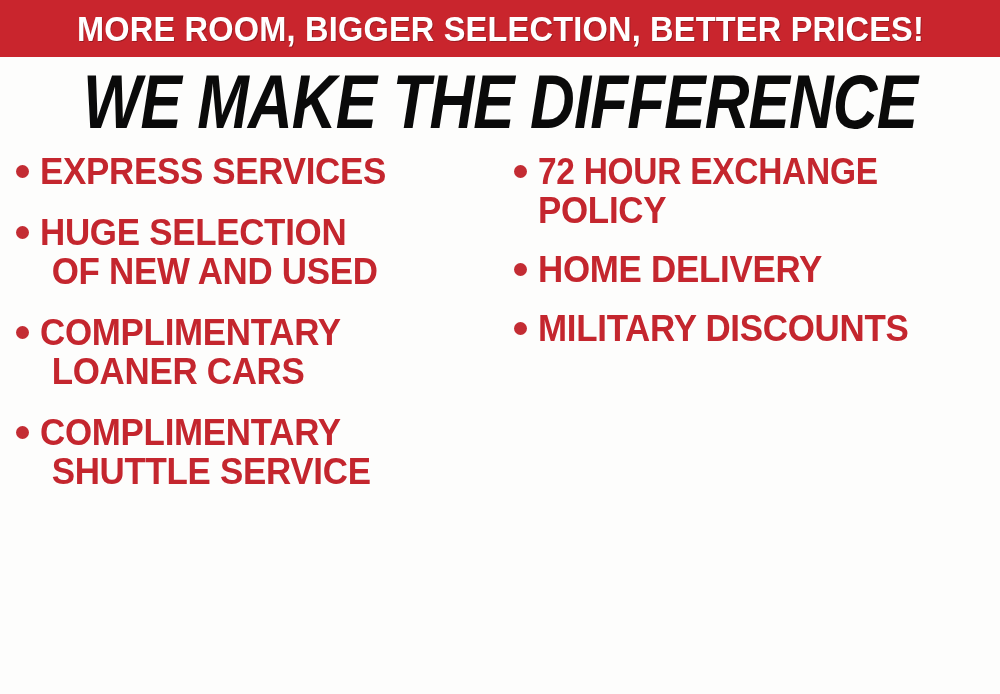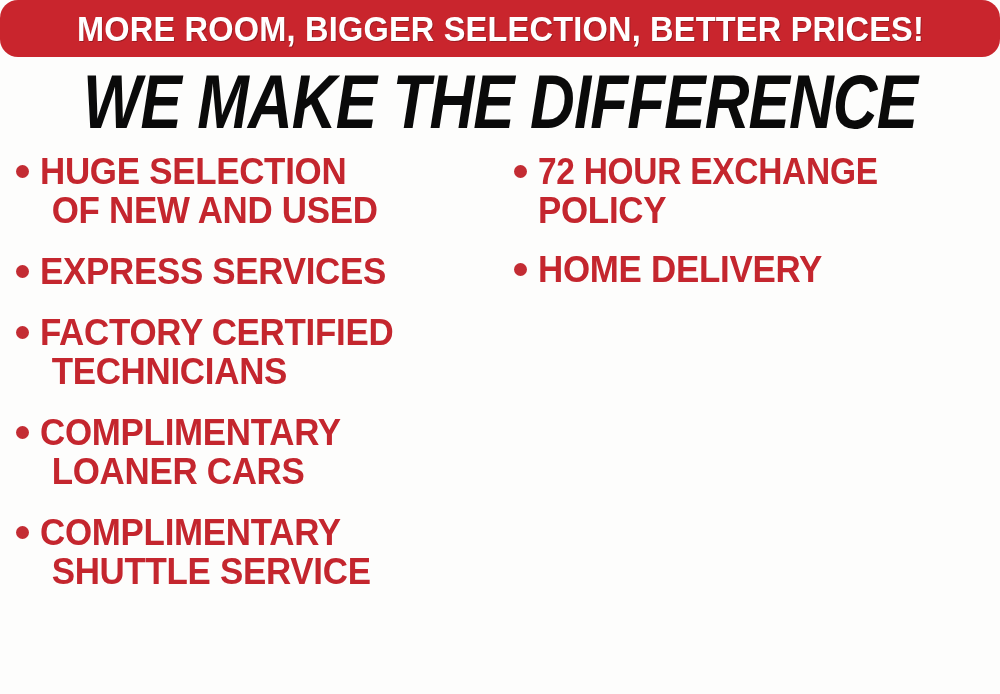--- a/index.html
+++ b/index.html
@@ -24,21 +24,20 @@
     position: absolute;
     left: 0;
     top: 0;
     width: 1000px;
     height: 57px;
     background: #c9252d;
     display: flex;
     align-items: center;
     justify-content: center;
     overflow: hidden;
-    border-radius: 18px;
   }
   .banner-text {
     color: #ffffff;
     font-family: "Liberation Sans", sans-serif;
     font-weight: bold;
     font-size: 35px;
     line-height: 35px;
     letter-spacing: 0.2px;
     white-space: nowrap;
     transform: scaleX(0.93);
@@ -136,39 +135,32 @@
     <div class="headline">WE MAKE THE DIFFERENCE</div>
   </div>
 
   <div class="columns">
 
     <div class="col col-left">
 
       <div class="bullet-item">
         <span class="dot"></span>
         <div class="bullet-lines">
+          <div class="bline">EXPRESS SERVICES</div>
+        </div>
+      </div>
+
+      <div class="bullet-item">
+        <span class="dot"></span>
+        <div class="bullet-lines">
           <div class="bline">HUGE SELECTION</div>
           <div class="bline indent">OF NEW AND USED</div>
         </div>
       </div>
 
-      <div class="bullet-item">
-        <span class="dot"></span>
-        <div class="bullet-lines">
-          <div class="bline">EXPRESS SERVICES</div>
-        </div>
-      </div>
-
-      <div class="bullet-item">
-        <span class="dot"></span>
-        <div class="bullet-lines">
-          <div class="bline">FACTORY CERTIFIED</div>
-          <div class="bline indent">TECHNICIANS</div>
-        </div>
-      </div>
 
       <div class="bullet-item">
         <span class="dot"></span>
         <div class="bullet-lines">
           <div class="bline">COMPLIMENTARY</div>
           <div class="bline indent">LOANER CARS</div>
         </div>
       </div>
 
       <div class="bullet-item">
@@ -192,19 +184,25 @@
       </div>
 
       <div class="bullet-item">
         <span class="dot"></span>
         <div class="bullet-lines">
           <div class="bline">HOME DELIVERY</div>
         </div>
       </div>
 
 
+      <div class="bullet-item">
+        <span class="dot"></span>
+        <div class="bullet-lines">
+          <div class="bline">MILITARY DISCOUNTS</div>
+        </div>
+      </div>
 
 
 
     </div>
 
   </div>
 </div>
 
 </body></html>

